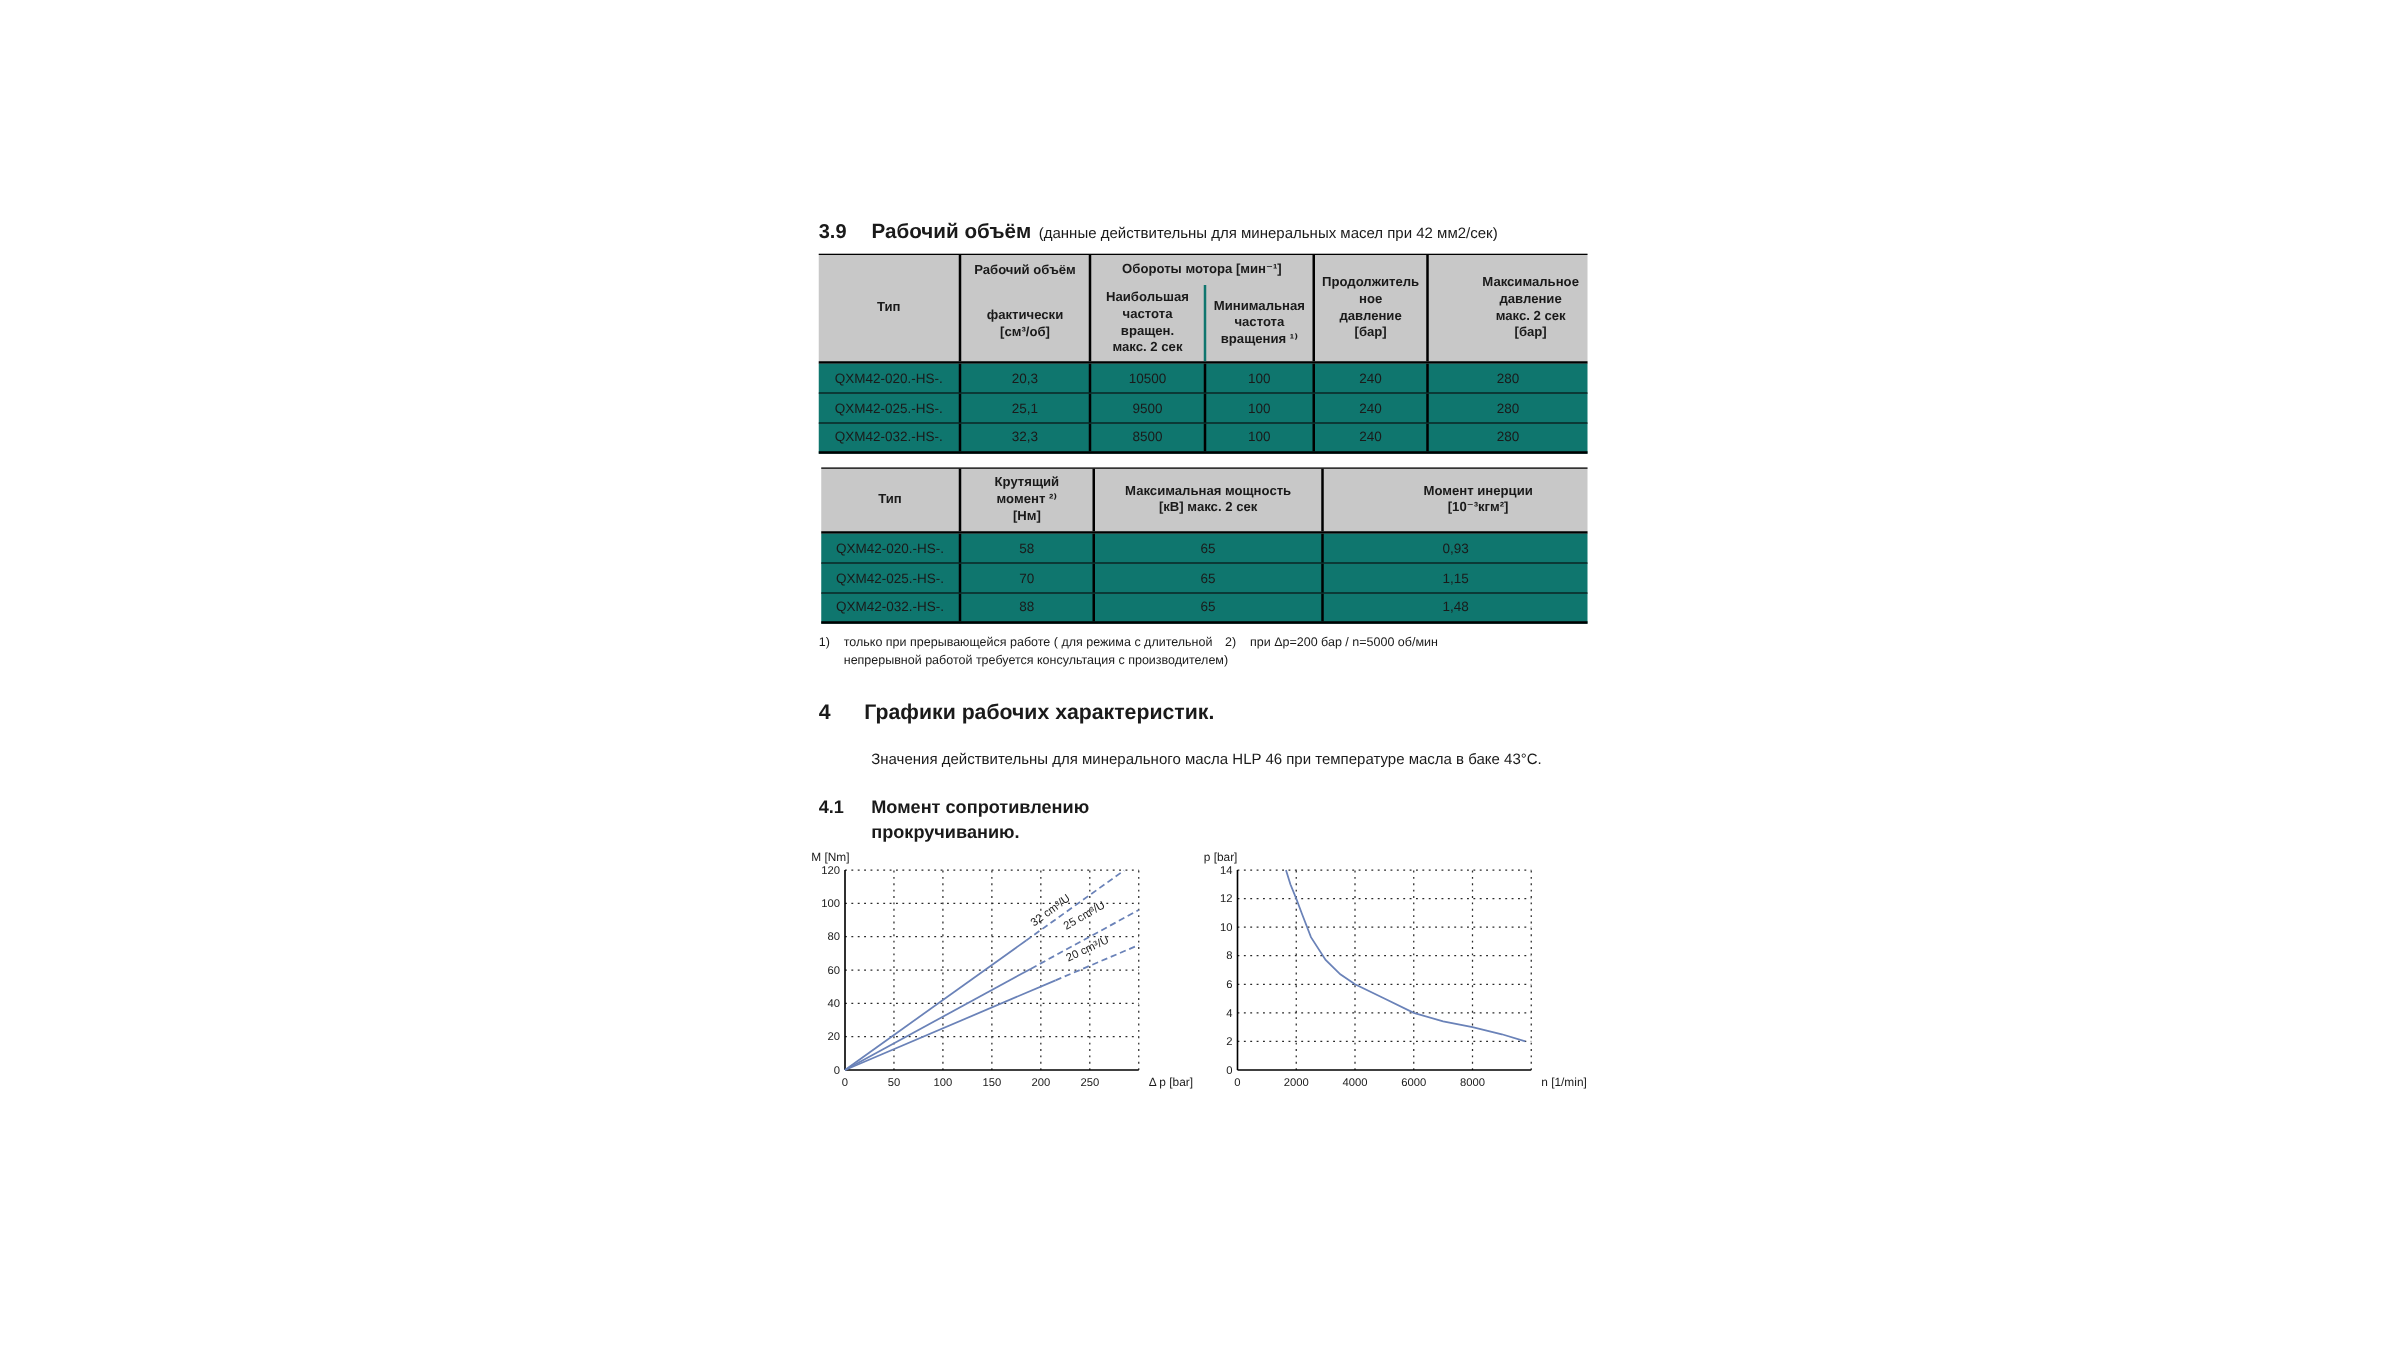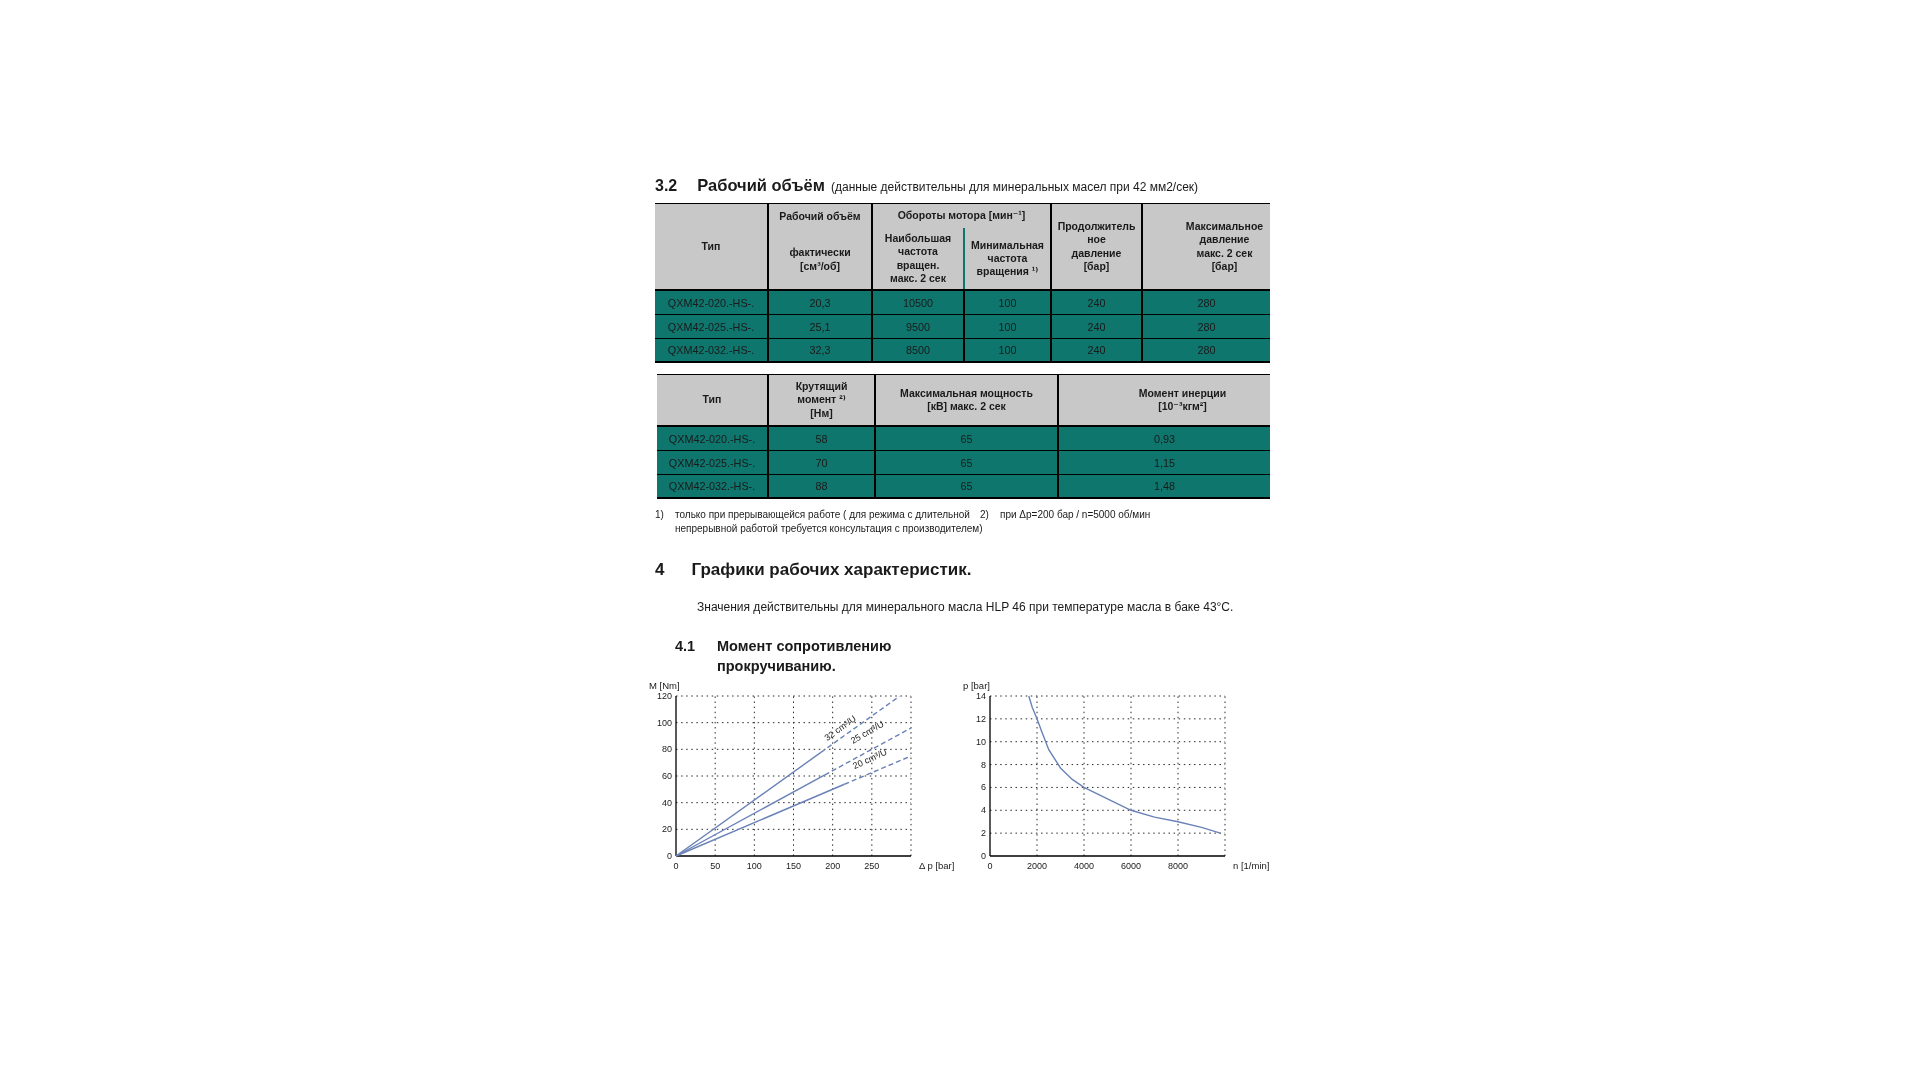--- a/index.html
+++ b/index.html
@@ -43,21 +43,21 @@
   .fn{position:absolute;font-size:10px;line-height:1.4;display:flex;}
   .fn .mark{width:20px;flex:0 0 20px;}
   .fn .txt{white-space:pre-line;}
 
   
   #sec4{left:655px;top:560px;white-space:nowrap;}
   #sec4 .num{font-size:17px;font-weight:bold;margin-right:27px;}
   #sec4 .big{font-size:17px;font-weight:bold;}
   #sub4{left:697px;top:600px;font-size:12px;}
 
-  .chead{position:absolute;display:flex;font-size:14.5px;font-weight:bold;line-height:1.35;margin-left:20px;}
+  .chead{position:absolute;display:flex;font-size:14.5px;font-weight:bold;line-height:1.35;}
   .chead .num{width:42px;flex:0 0 42px;}
   .chead .txt{white-space:pre-line;}
 
   
   svg text{font-family:"Liberation Sans","DejaVu Sans",sans-serif;fill:#1a1a1a;}
   .grid{stroke:#2a2a2a;stroke-width:1;stroke-dasharray:1.5 3.6;fill:none;}
   .axis{stroke:#000;stroke-width:1.3;fill:none;}
   .ser{fill:none;stroke-width:1.4;}
   .ser.dash{stroke-dasharray:5 3;}
   .tick{font-size:9px;}
@@ -65,21 +65,21 @@
   .ty{text-anchor:end;}
   .atitle{font-size:9.5px;text-anchor:start;}
   .slabel{font-size:9px;text-anchor:start;}
 </style>
 </head>
 <body>
 
 <div id="page">
 
   <div class="abs" id="title32">
-    <span class="num">3.2</span><span class="big">Рабочий объём</span><span class="small">(данные действительны для минеральных масел при 42 мм2/сек)</span>
+    <span class="num">3.9</span><span class="big">Рабочий объём</span><span class="small">(данные действительны для минеральных масел при 42 мм2/сек)</span>
   </div>
 
   <div class="tbl" style="left:655px;top:203px;width:615px;">
     <div class="thead cols1 t1h">
       <div class="hc">Тип</div>
       <div class="hc split">
         <div class="split-top">Рабочий объём</div>
         <div class="split-bot">фактически
 [см³/об]</div>
       </div>

